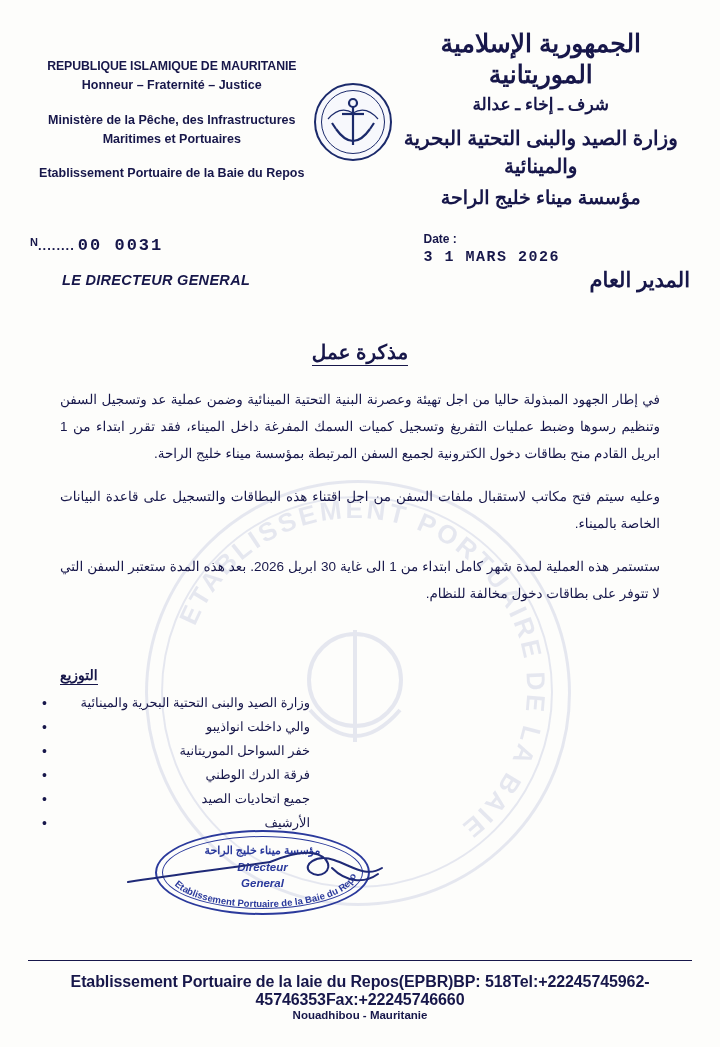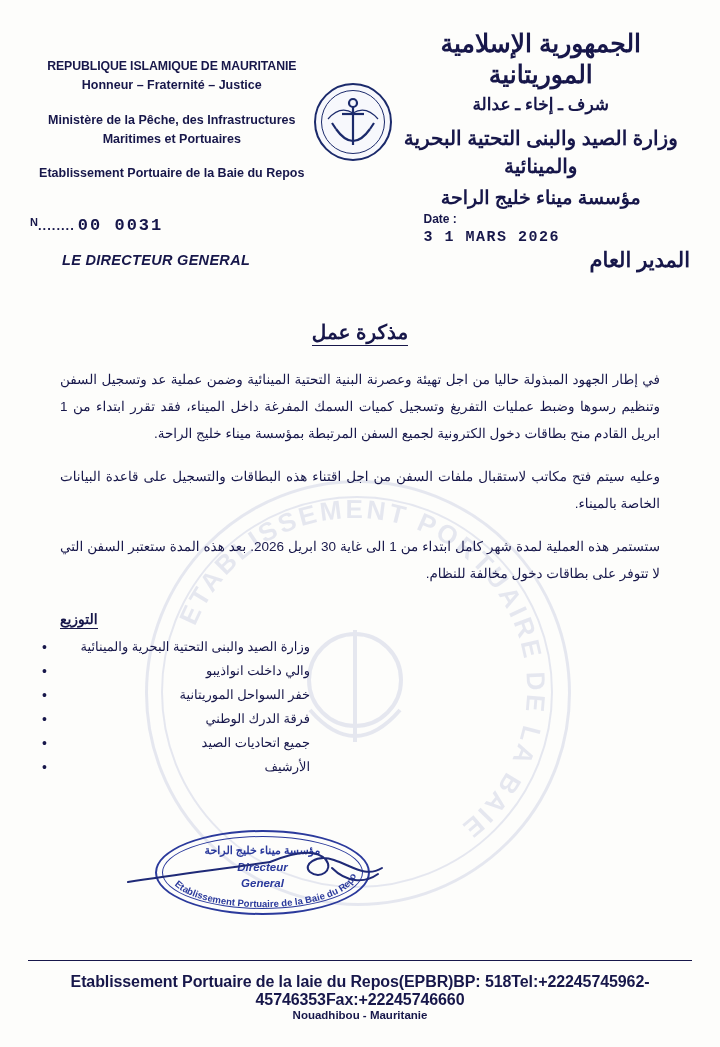--- a/index.html
+++ b/index.html
@@ -99,20 +99,21 @@
   .emblem .e-inner {
     position: absolute; inset: 7px;
     border: 1.5px solid #1b2a6b;
     border-radius: 50%;
   }
   .emblem svg { position: absolute; inset: 0; }
 
   
   .refline {
     position: relative;
+    margin-top: 20px;
     padding: 0 38px;
     height: 40px;
   }
   .ref {
     position: absolute;
     left: 30px;
     top: 4px;
     font-size: 13px;
     color: #17174a;
     font-weight: bold;
@@ -193,21 +194,21 @@
     font-size: 13.5px;
     line-height: 2.0;
     text-align: justify;
     margin-bottom: 16px;
   }
 
   
   .dist {
     position: relative;
     direction: rtl;
-    margin-top: 24px;
+    margin-top: 60px;
     padding: 0 60px;
     color: #17174a;
   }
   .dist-title {
     text-align: left;
     font-size: 14px;
     font-weight: bold;
     padding-right: 0;
     margin-bottom: 8px;
   }

